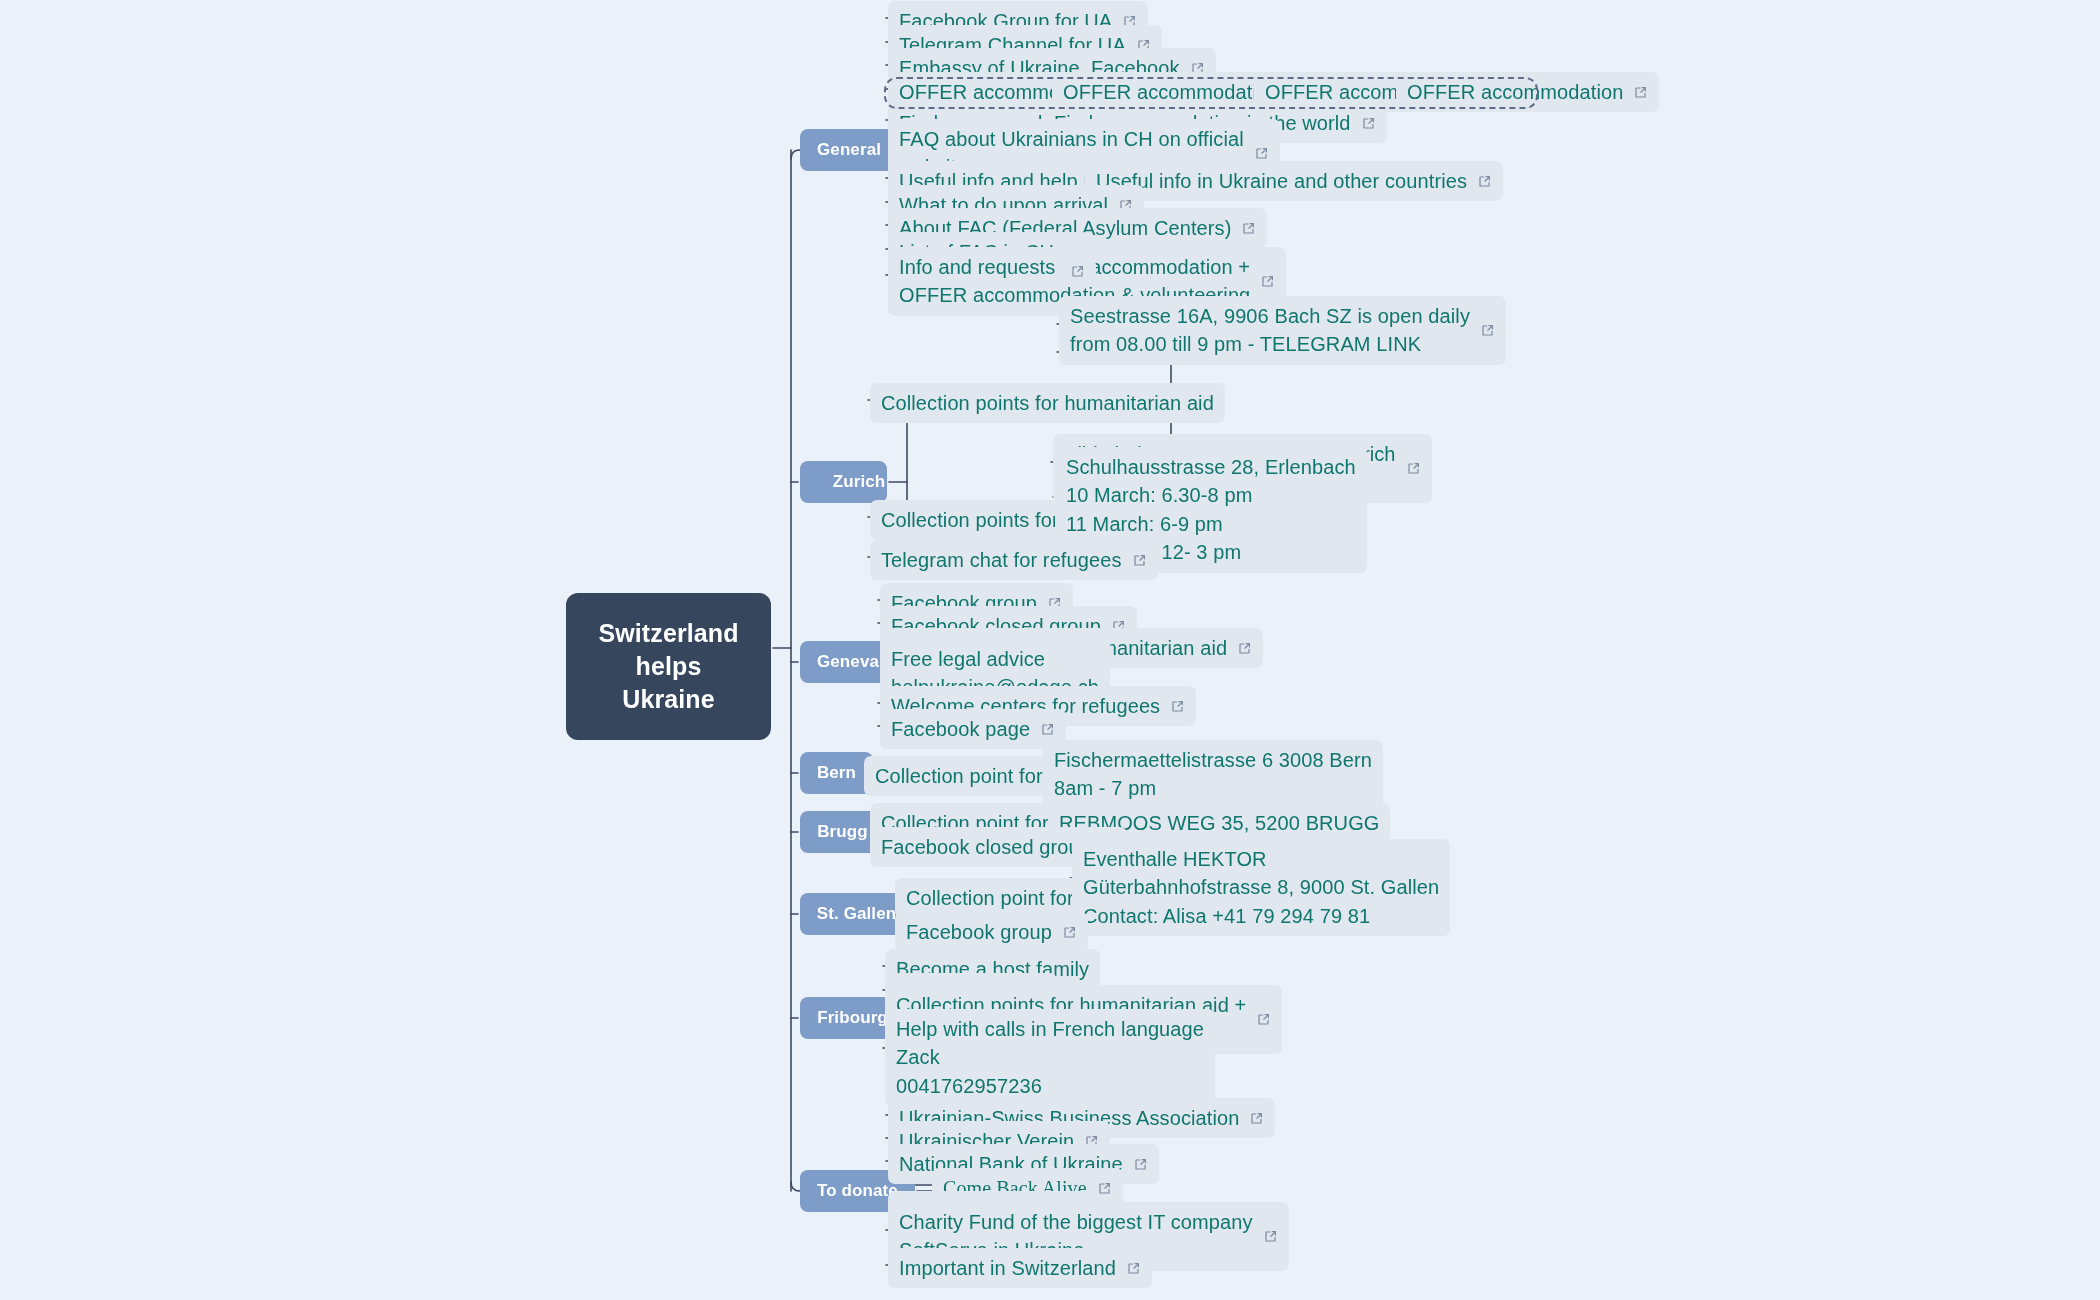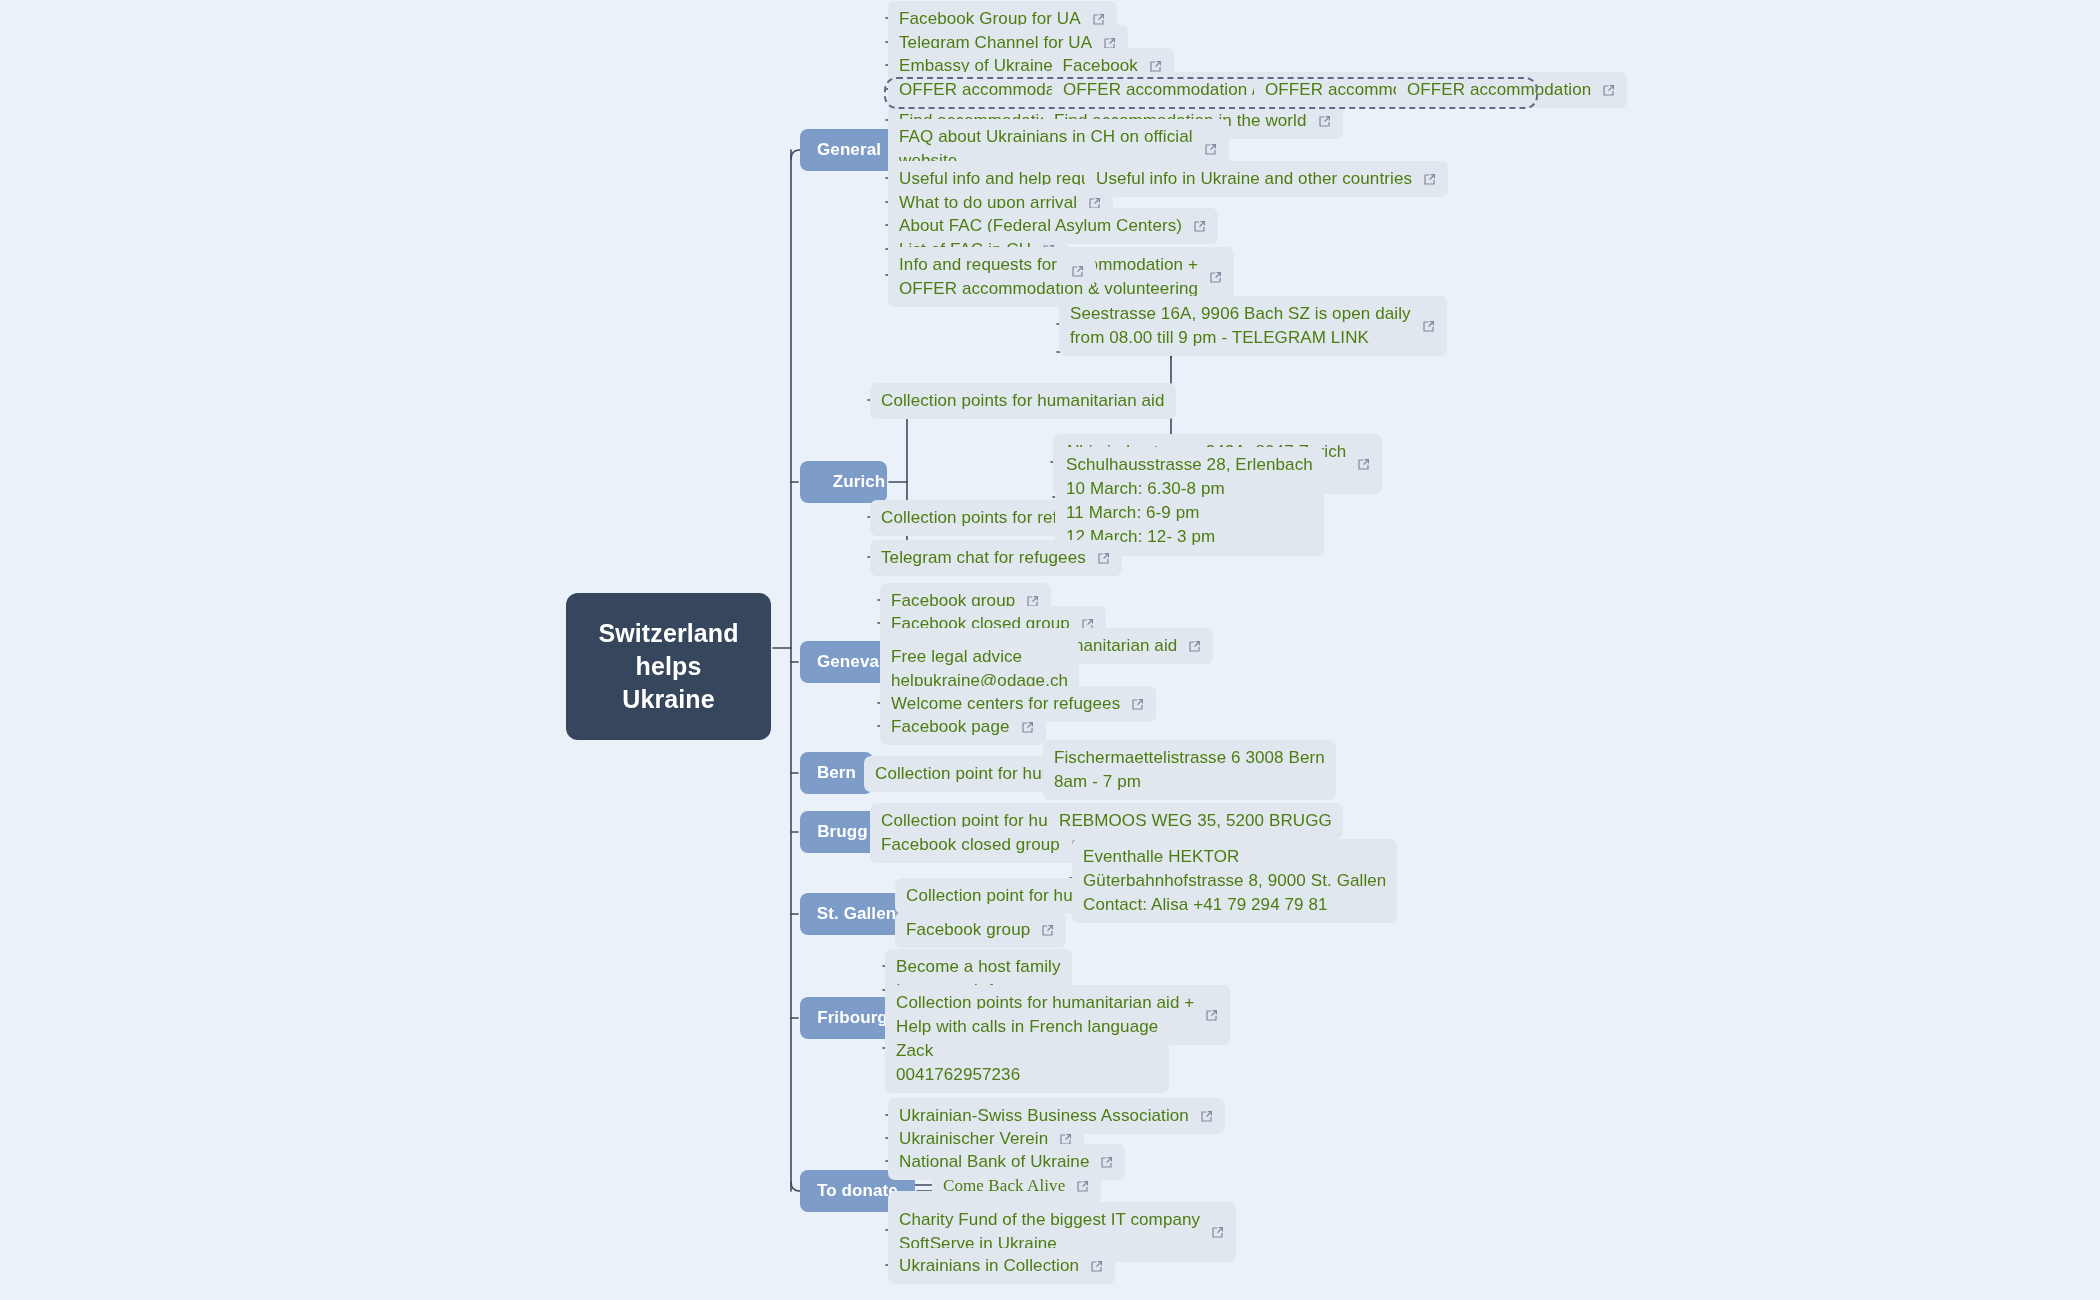--- a/index.html
+++ b/index.html
@@ -22,22 +22,22 @@
     pointer-events: none;
   }
   .node {
     position: absolute;
     display: flex;
     align-items: center;
     gap: 10px;
     padding: 6px 11px;
     border-radius: 7px;
     background: #e1e7ef;
-    color: #4d7c0f;
-    font-size: 17px;
+    color: #0f766e;
+    font-size: 20px;
     line-height: 1.42;
     white-space: pre;
     letter-spacing: .1px;
   }
   .node.root {
     background: #36465c;
     color: #ffffff;
     font-weight: bold;
     font-size: 25px;
     border-radius: 12px;
@@ -361,20 +361,20 @@
             <path d="M7.2 3.2H3.2v9.6h9.6V8.8"></path>
             <path d="M9.7 2.9h3.5v3.5"></path>
             <path d="M13.2 2.9 8.4 7.7"></path>
           </svg></span></div>
       <div class="node" style="left: 888px; top: 1202px;"><span class="txt">Charity Fund of the biggest IT company
 SoftServe in Ukraine</span><span class="ext-icon"><svg viewBox="0 0 16 16" fill="none" stroke="#5d6b85" stroke-width="1.3" stroke-linecap="round" stroke-linejoin="round">
             <path d="M7.2 3.2H3.2v9.6h9.6V8.8"></path>
             <path d="M9.7 2.9h3.5v3.5"></path>
             <path d="M13.2 2.9 8.4 7.7"></path>
           </svg></span></div>
-      <div class="node" style="left: 888px; top: 1248px;"><span class="txt">Ukrainians in Collection</span><span class="ext-icon"><svg viewBox="0 0 16 16" fill="none" stroke="#5d6b85" stroke-width="1.3" stroke-linecap="round" stroke-linejoin="round">
+      <div class="node" style="left: 888px; top: 1248px;"><span class="txt">Important in Switzerland</span><span class="ext-icon"><svg viewBox="0 0 16 16" fill="none" stroke="#5d6b85" stroke-width="1.3" stroke-linecap="round" stroke-linejoin="round">
             <path d="M7.2 3.2H3.2v9.6h9.6V8.8"></path>
             <path d="M9.7 2.9h3.5v3.5"></path>
             <path d="M13.2 2.9 8.4 7.7"></path>
           </svg></span></div>
     </div>
 <div class="dashed-group" style="left: 884px; top: 77px; width: 654px; height: 32px;"></div>
   </div>
 
 </body></html>

